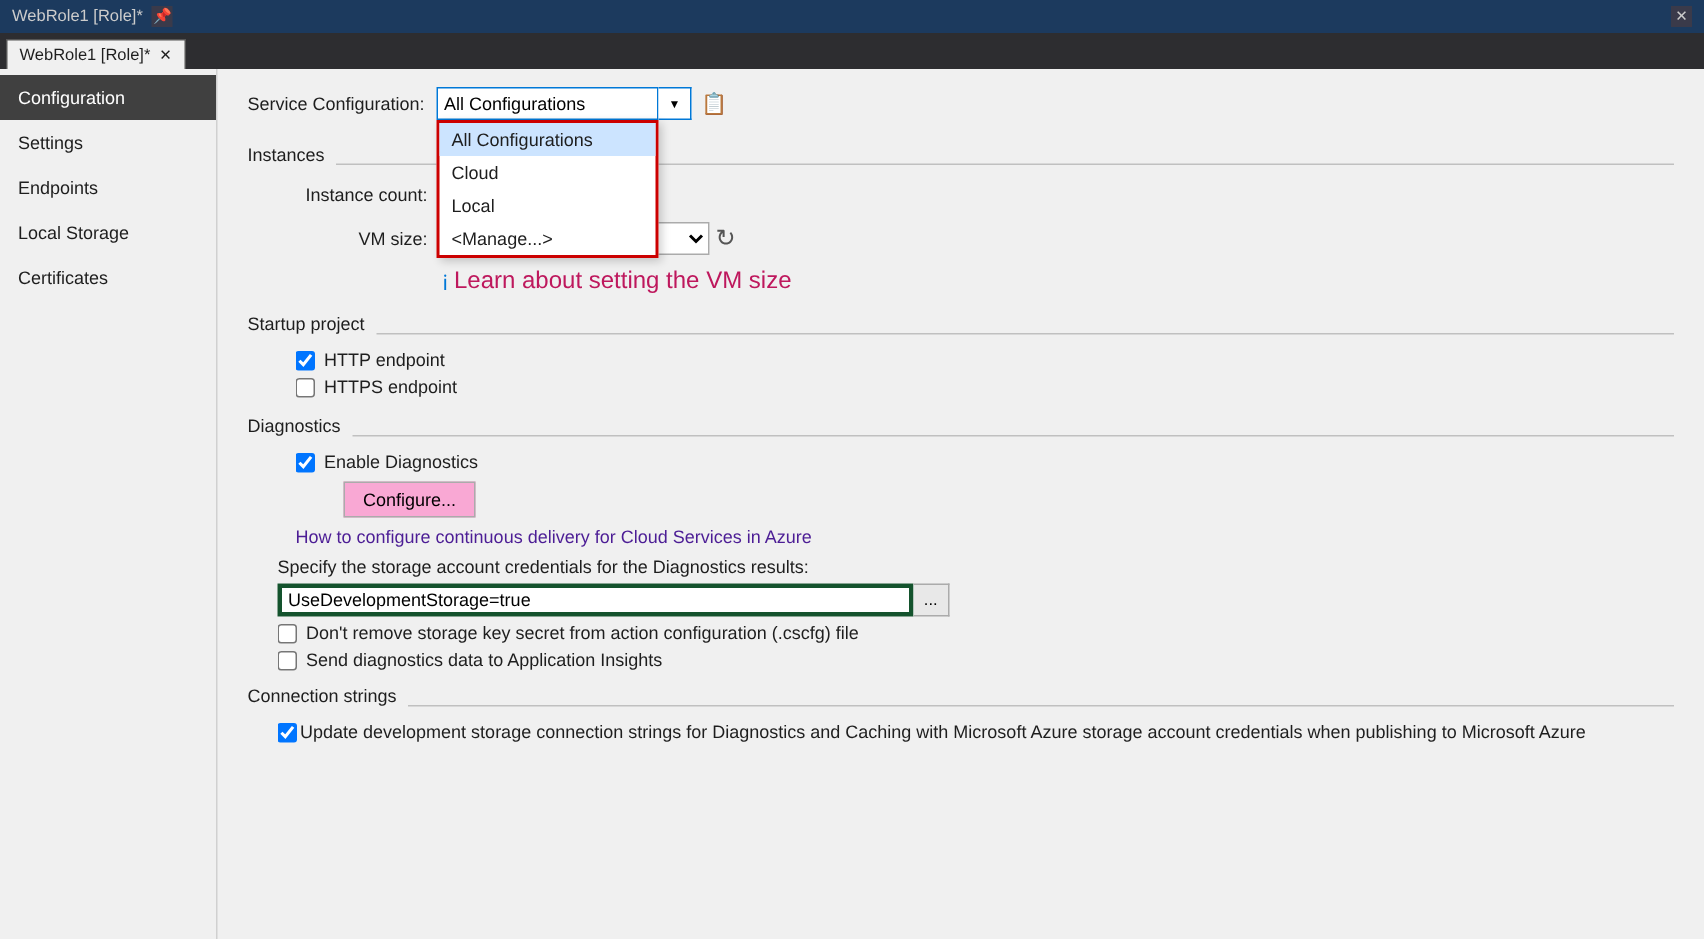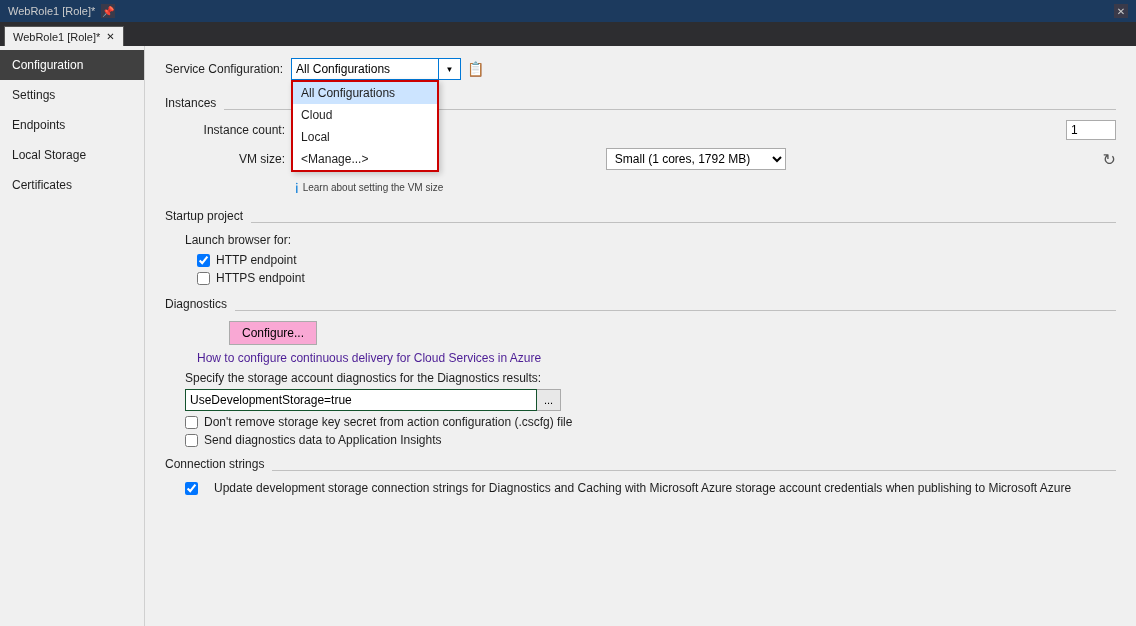--- a/index.html
+++ b/index.html
@@ -185,21 +185,20 @@
       background: #c0c0c0;
       margin-left: 8px;
     }
 
     
     .form-row {
       display: flex;
       align-items: center;
       margin-bottom: 8px;
       margin-left: 20px;
-      justify-content: space-between;
     }
     .form-label {
       font-size: 12px;
       min-width: 100px;
       text-align: right;
       margin-right: 8px;
     }
     .form-input {
       width: 50px;
       height: 20px;
@@ -230,22 +229,22 @@
       margin-bottom: 12px;
       display: flex;
       align-items: center;
       gap: 4px;
     }
     .info-icon {
       color: #0078d7;
       font-size: 14px;
     }
     .info-link {
-      color: #404040;
-      font-size: 10px;
+      color: #be185d;
+      font-size: 16px;
       text-decoration: none;
       cursor: pointer;
     }
 
     
     .startup-section { margin-bottom: 12px; }
     .launch-label { margin-left: 20px; margin-bottom: 6px; font-size: 12px; }
     .checkbox-row {
       display: flex;
       align-items: center;
@@ -286,23 +285,23 @@
     .storage-label { margin-left: 20px; margin-bottom: 4px; font-size: 12px; }
 
     .storage-input-row {
       display: flex;
       align-items: center;
       margin-left: 20px;
       margin-bottom: 4px;
       gap: 0;
     }
     .storage-input {
-      width: 352px;
-      height: 22px;
-      border: 1px solid #14532d;
+      width: 424px;
+      height: 22px;
+      border: 3px solid #14532d;
       font-size: 12px;
       padding: 0 4px;
     }
     .browse-btn {
       width: 24px;
       height: 22px;
       background: #e8e8e8;
       border: 1px solid #ababab;
       border-left: none;
       cursor: pointer;
@@ -311,21 +310,21 @@
       align-items: center;
       justify-content: center;
     }
 
     
     .connection-section { margin-top: 8px; }
     .connection-checkbox-row {
       display: flex;
       align-items: center;
       margin-left: 20px;
-      gap: 16px;
+      gap: 2px;
       font-size: 12px;
     }
     .connection-checkbox-row input[type=checkbox] {
       width: 13px;
       height: 13px;
       cursor: pointer;
     }
 
     
     .content::-webkit-scrollbar { width: 10px; }
@@ -428,46 +427,49 @@
         <span class="info-icon">ℹ</span>
         <a class="info-link">Learn about setting the VM size</a>
       </div>
     </div>
 
     <div class="startup-section">
       <div class="section-header">
         <span>Startup project</span>
       </div>
 
-      <div class="launch-label">Launch browser for:</div>
 
       <div class="checkbox-row">
         <input type="checkbox" id="http-ep" checked="" style="">
         <label for="http-ep">HTTP endpoint</label>
       </div>
 
       <div class="checkbox-row">
         <input type="checkbox" id="https-ep" style="">
         <label for="https-ep">HTTPS endpoint</label>
       </div>
     </div>
 
     <div class="diagnostics-section">
       <div class="section-header">
         <span>Diagnostics</span>
       </div>
 
+      <div class="checkbox-row">
+        <input type="checkbox" id="enable-diag" checked="" style="">
+        <label for="enable-diag">Enable Diagnostics</label>
+      </div>
 
       <div style="margin-left: 32px; margin-top: 6px; margin-bottom: 6px;">
         <button class="configure-btn">Configure...</button>
       </div>
 
       <a class="blue-link">How to configure continuous delivery for Cloud Services in Azure</a>
 
-      <div class="storage-label">Specify the storage account diagnostics for the Diagnostics results:</div>
+      <div class="storage-label">Specify the storage account credentials for the Diagnostics results:</div>
 
       <div class="storage-input-row">
         <input class="storage-input" type="text" value="UseDevelopmentStorage=true" style="">
         <button class="browse-btn">...</button>
       </div>
 
       <div class="checkbox-row" style="margin-left: 20px; margin-top: 4px;">
         <input type="checkbox" id="dont-remove" style="">
         <label for="dont-remove">Don't remove storage key secret from action configuration (.cscfg) file</label>
       </div>

